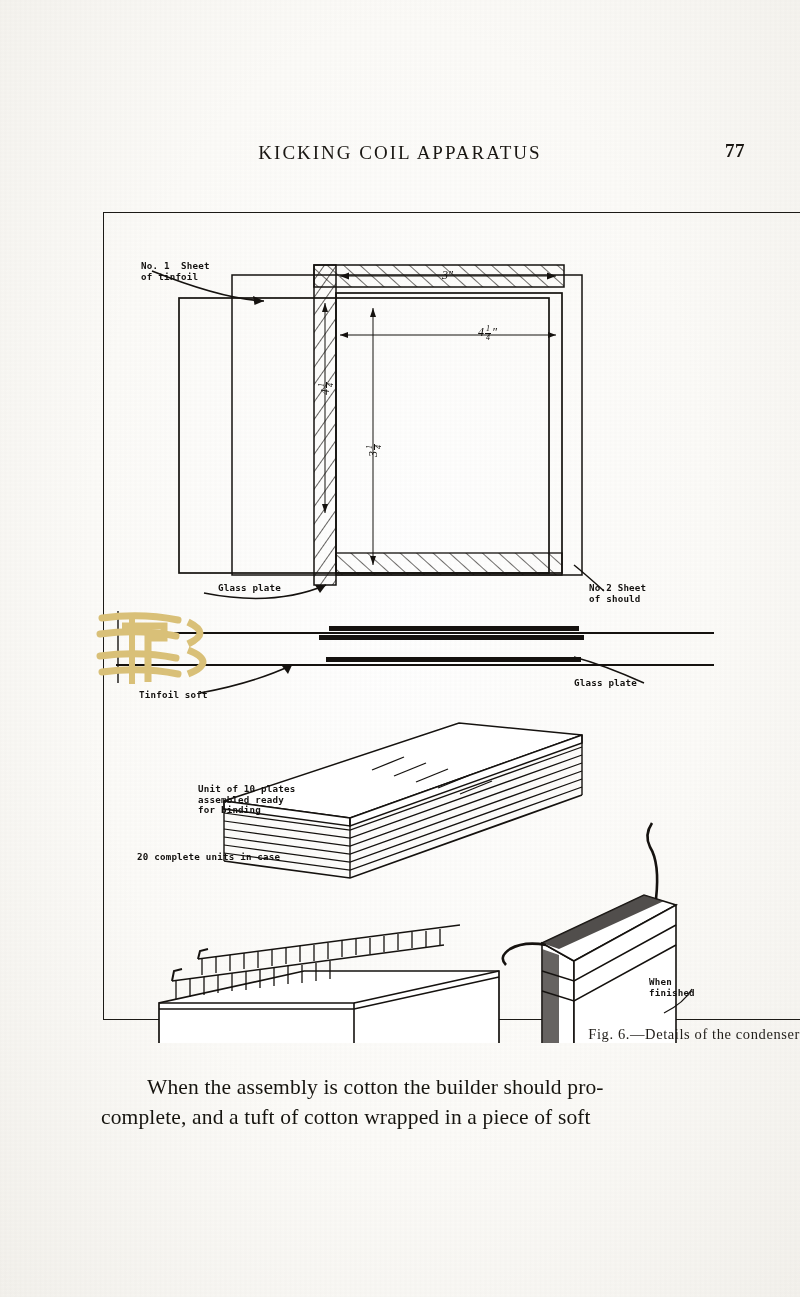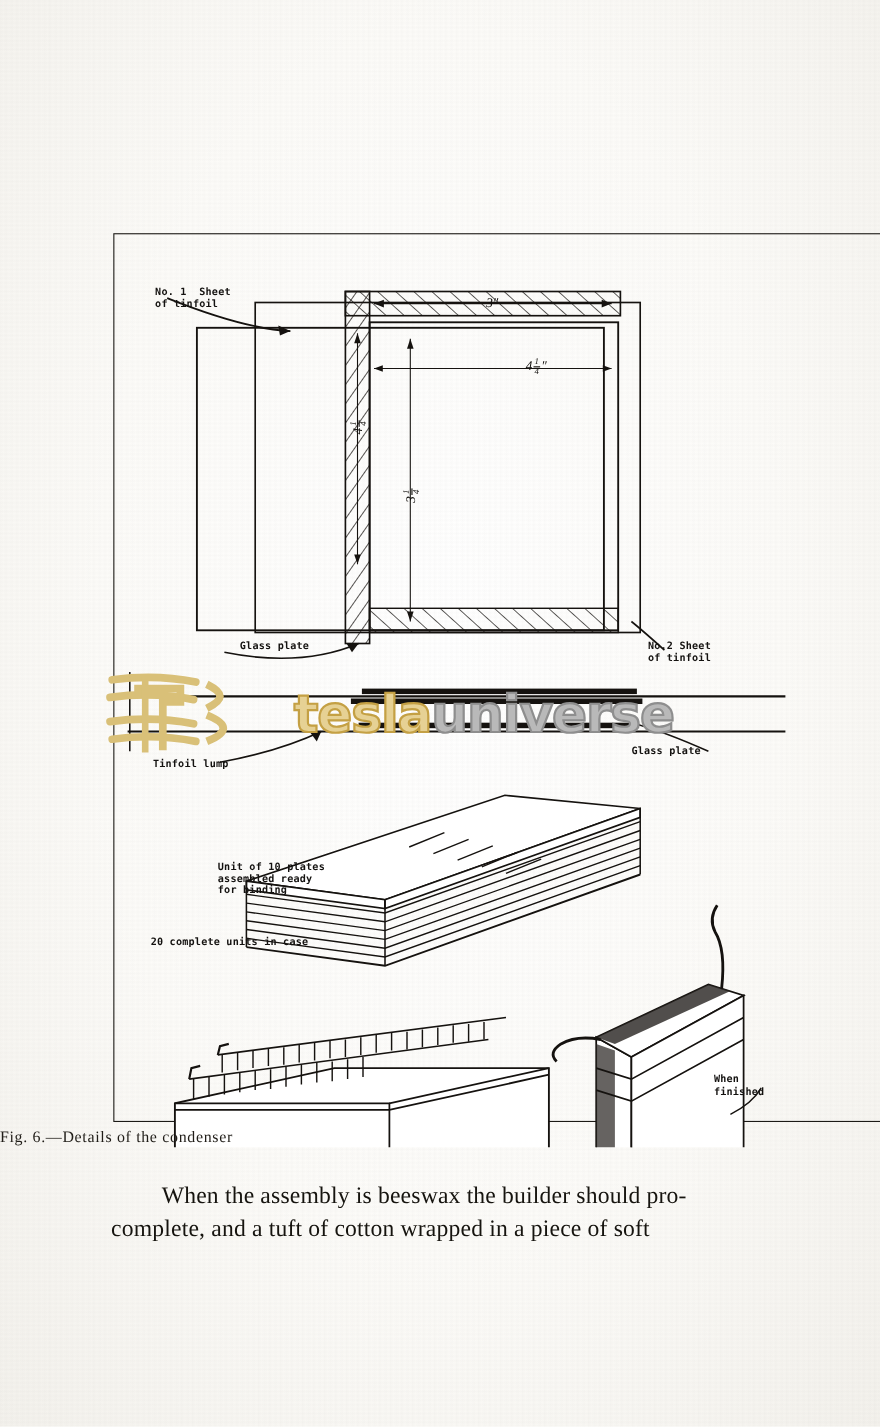--- a/index.html
+++ b/index.html
@@ -44,21 +44,21 @@
   .figbox{
     position:absolute;left:103px;top:212px;
     width:729px;height:808px;
     border:1.6px solid #1c1a16;
     background:transparent;
     box-sizing:border-box;
   }
   .fig-inner{position:absolute;inset:0;}
 
   .caption{
-    position:absolute;left:0;top:1026px;width:800px;text-align:left;
+    position:absolute;left:0;top:1026px;width:800px;text-align:right;
     font-family:"Liberation Serif", serif;
     font-size:14.5px;letter-spacing:0.6px;color:#201d18;
   }
 
   
   .body{
     position:absolute;left:101px;top:1072px;width:608px;
     font-size:21.5px;line-height:30px;color:#16140f;
     text-align:justify;
     letter-spacing:0.15px;
@@ -102,20 +102,24 @@
   .wm-b{color:#b9b9b9;-webkit-text-stroke:2px #8e8e8e;}
 
   svg{display:block;}
 </style>
 </head>
 <body>
 
 <div class="page">
   <div class="grain"></div>
 
+  <div class="runhead">
+    <span class="title">KICKING COIL APPARATUS</span>
+    <span class="pageno">77</span>
+  </div>
 
   <div class="figbox">
     <div class="fig-inner">
 
       <svg width="651" height="500" viewBox="0 0 651 500">
         <defs>
           <pattern id="hatchV" width="10" height="10" patternUnits="userSpaceOnUse" patternTransform="rotate(35)">
             <line x1="0" y1="0" x2="0" y2="10" stroke="#15120f" stroke-width="1.4"></line>
           </pattern>
           <pattern id="hatchH" width="11" height="11" patternUnits="userSpaceOnUse" patternTransform="rotate(-48)">
@@ -271,24 +275,24 @@
 
         <path d="M552 186 Q 556 150 546 134 Q 540 122 548 110" fill="none" stroke="#15120f" stroke-width="2.6"></path>
         <path d="M442 232 Q 420 228 406 236 Q 394 244 402 252" fill="none" stroke="#15120f" stroke-width="2.6"></path>
 
         <path d="M560 300 Q 580 290 588 276" fill="none" stroke="#15120f" stroke-width="1.3"></path>
       </svg>
 
       <div class="tw" style="left:37px;top:48px;">No. 1  Sheet
 of tinfoil</div>
       <div class="tw" style="left:485px;top:370px;">No.2 Sheet
-of tinfoil</div>
+of should</div>
       <div class="tw" style="left:114px;top:370px;">Glass plate</div>
       <div class="tw" style="left:470px;top:465px;">Glass plate</div>
-      <div class="tw" style="left:35px;top:477px;">Tinfoil lump</div>
+      <div class="tw" style="left:35px;top:477px;">Tinfoil soft</div>
       <div class="tw" style="left:94px;top:535px;margin-top:36px;">Unit of 10 plates
 assembled ready
 for binding</div>
       <div class="tw" style="left:33px;top:639px;">20 complete units in case</div>
       <div class="tw" style="left:545px;top:764px;">When
 finished</div>
 
       <div class="dim" style="left:338px;top:55px;">3″</div>
 
       <div class="dim" style="left:374px;top:112px;">
@@ -313,24 +317,21 @@
         <path d="M8 56 C 38 52, 64 54, 84 58"></path>
         <path d="M10 72 C 40 68, 66 70, 86 74"></path>
       </g>
       <g fill="none" stroke="#d9c078" stroke-width="7">
         <path d="M30 26 L72 26 L72 38 L56 38 L56 82"></path>
         <path d="M96 22 C 112 30, 112 36, 96 44"></path>
         <path d="M96 50 C 116 58, 116 66, 96 74"></path>
       </g>
       <path d="M40 16 L40 84" stroke="#d9c078" stroke-width="6" fill="none"></path>
     </svg>
-    <div class="wm-text">
-      <span class="wm-a">tesla</span><span class="wm-b">universe</span>
-    </div>
   </div>
 
   <div class="caption">Fig. 6.—Details of the condenser</div>
 
   <div class="body">
-    <p class="indent">When the assembly is beeswax the builder should pro-</p>
+    <p class="indent">When the assembly is cotton the builder should pro-</p>
     <p>complete, and a tuft of cotton wrapped in a piece of soft</p>
   </div>
 </div>
 
 </body></html>

